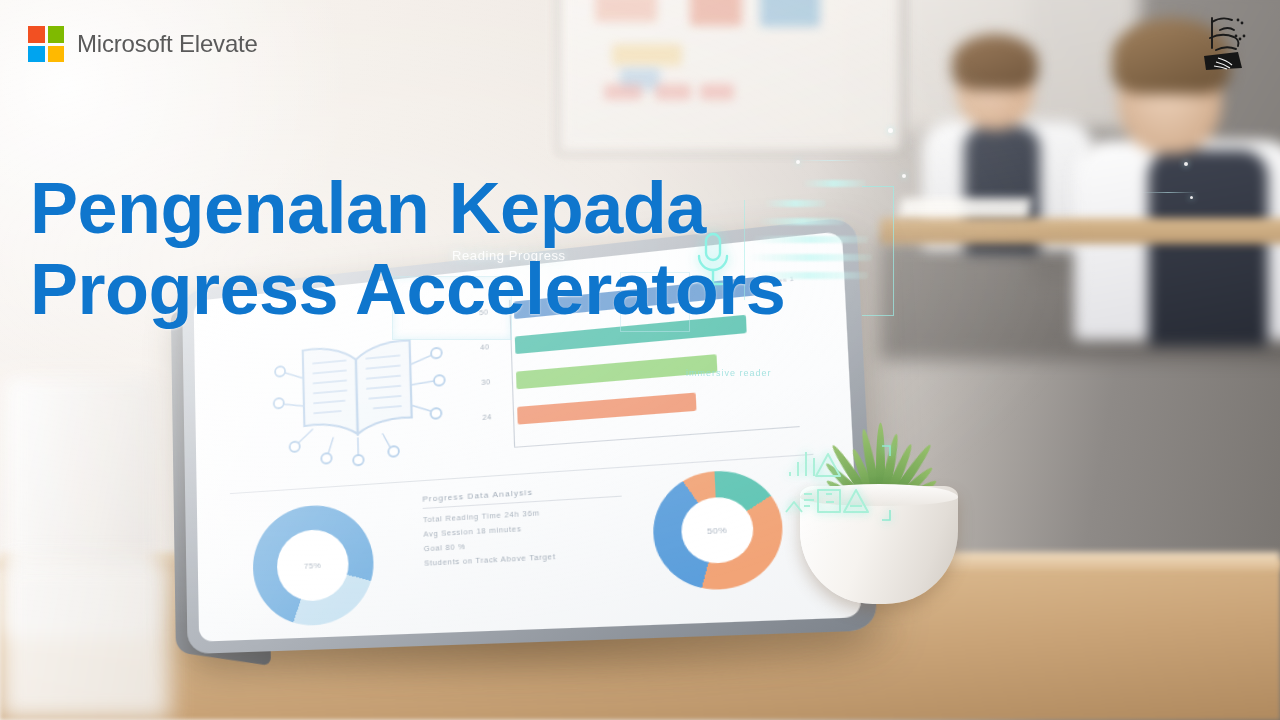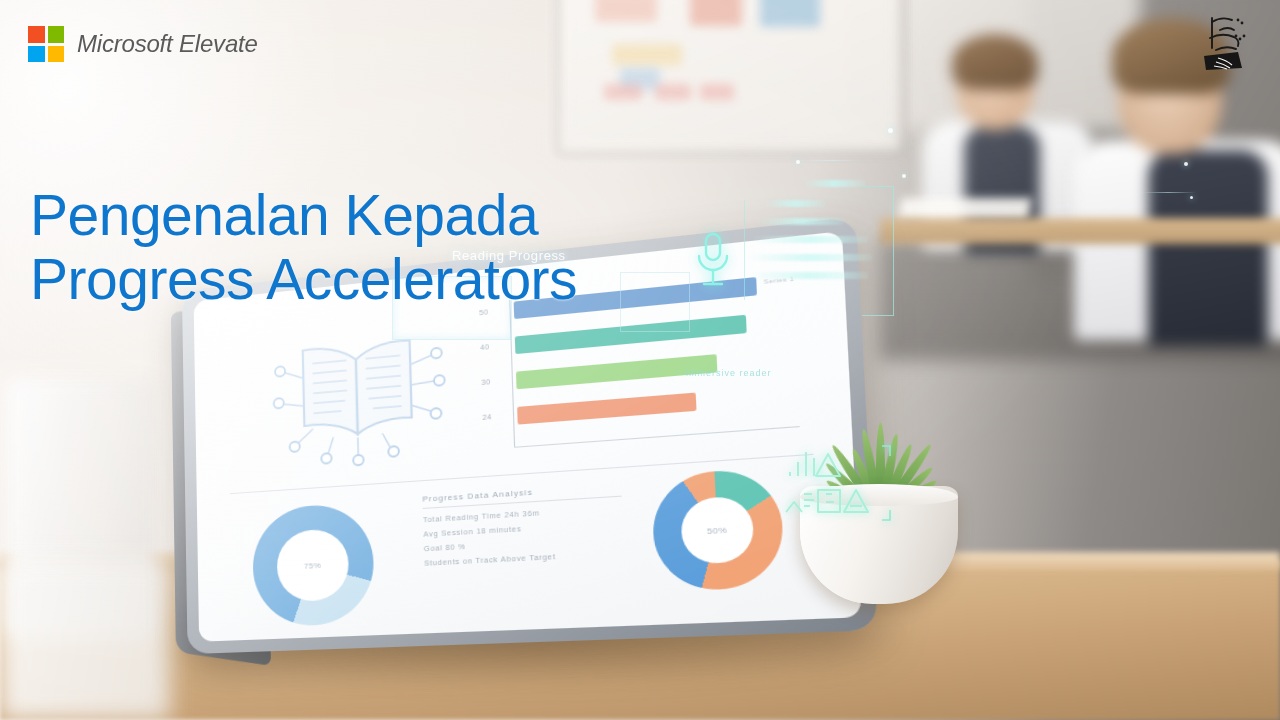--- a/index.html
+++ b/index.html
@@ -308,39 +308,39 @@
     background:linear-gradient(180deg,#fdfcfb,#ece8e3);
     border-radius:50%/60% 60% 40% 40%;
   }
   .pot-soil {
     position:absolute; left:34px; top:90px; width:114px; height:14px;
     background:#3c332b; border-radius:50%; filter:blur(2px); opacity:.85;
   }
 
   
   .title {
-    position:absolute; left:30px; top:184px; width:900px;
-    font-size:57px; line-height:1.12; font-weight:400;
+    position:absolute; left:30px; top:168px; width:900px;
+    font-size:72px; line-height:1.12; font-weight:700;
     color:#0f76cd; letter-spacing:-0.5px;
     text-shadow:0 1px 2px rgba(255,255,255,.55);
   }
   .title .l2 { display:block; }
 
   
   .ms-logo {
     position:absolute; left:28px; top:26px;
     display:flex; align-items:center; gap:13px;
   }
   .ms-grid {
     width:36px; height:36px;
     display:grid; grid-template-columns:1fr 1fr; grid-template-rows:1fr 1fr; gap:3px;
   }
   .ms-sq { width:100%; height:100%; }
   .ms-name {
-    font-size:24px; color:#5a5a5a; letter-spacing:-0.2px; font-weight:400;font-style:italic;
+    font-size:24px; color:#5a5a5a; letter-spacing:-0.2px; font-weight:400;
   }
 
   .mereka-logo { position:absolute; left:1126px; top:14px; width:62px; height:62px; }
   .mereka-mark { width:56px; height:40px; display:block; margin:0 auto; }
   .mereka-word {
     text-align:center; font-size:12.5px; font-weight:700; color:#141414;
     letter-spacing:.3px; margin-top:-2px;
   }
 
   .jawi-logo { position:absolute; left:1198px; top:10px; width:62px; height:66px; }

